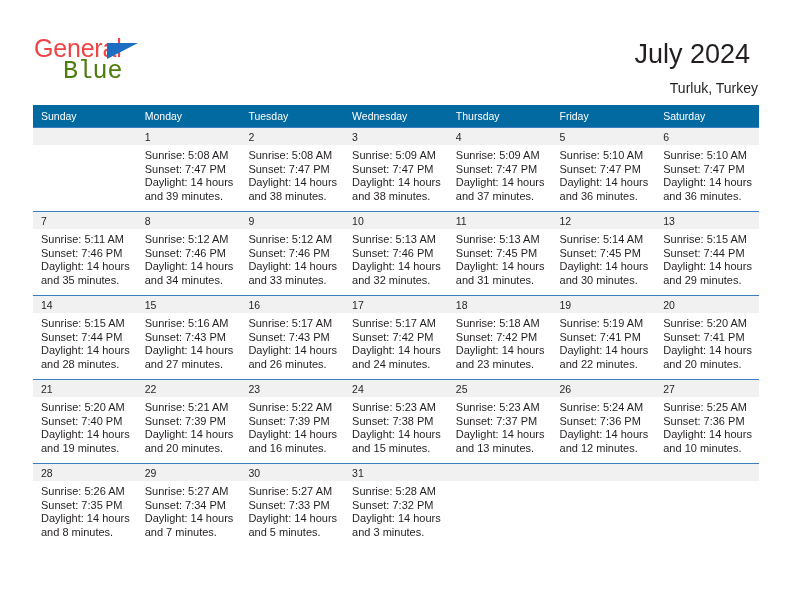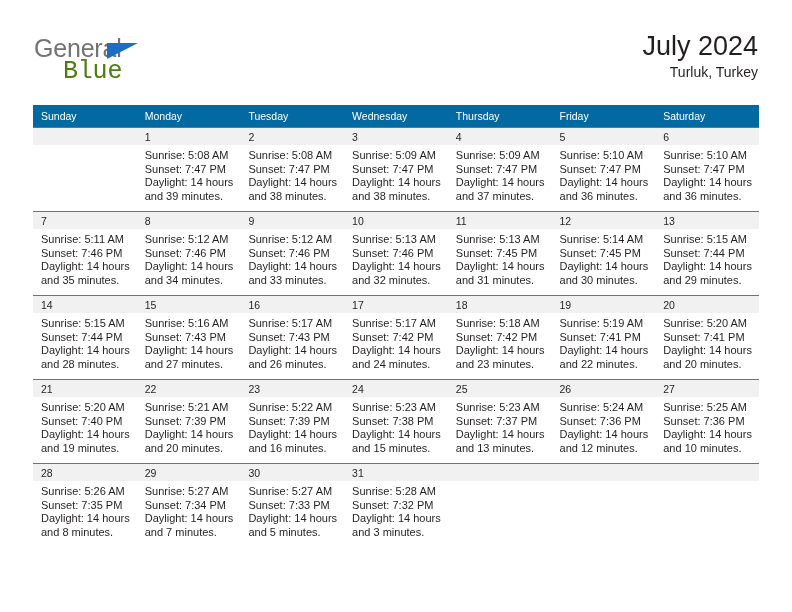--- a/index.html
+++ b/index.html
@@ -37,21 +37,21 @@
     top: 4px;
     width: 200px;
     height: 56px;
   }
   .logo-general {
     position: absolute;
     left: 0;
     top: 0;
     font-size: 25px;
     letter-spacing: -0.2px;
-    color: #737373;
+    color: #ef4444;
     font-family: "Liberation Sans", sans-serif;
   }
   .logo-tri {
     position: absolute;
     left: 73px;
     top: 9px;
     width: 0;
     height: 0;
     border-left: 31px solid #1b6ec2;
     border-bottom: 16px solid transparent;
@@ -71,21 +71,21 @@
     right: 0;
     top: 0;
     text-align: right;
   }
   .cal-title {
     font-size: 27px;
     color: #231f20;
     line-height: 32px;
     white-space: nowrap;
     font-weight: normal;
-    margin: 0;
+    margin: 8px;
   }
   .cal-subtitle {
     font-size: 14px;
     color: #231f20;
     line-height: 20px;
     white-space: nowrap;
   }
 
   
   .calendar {

